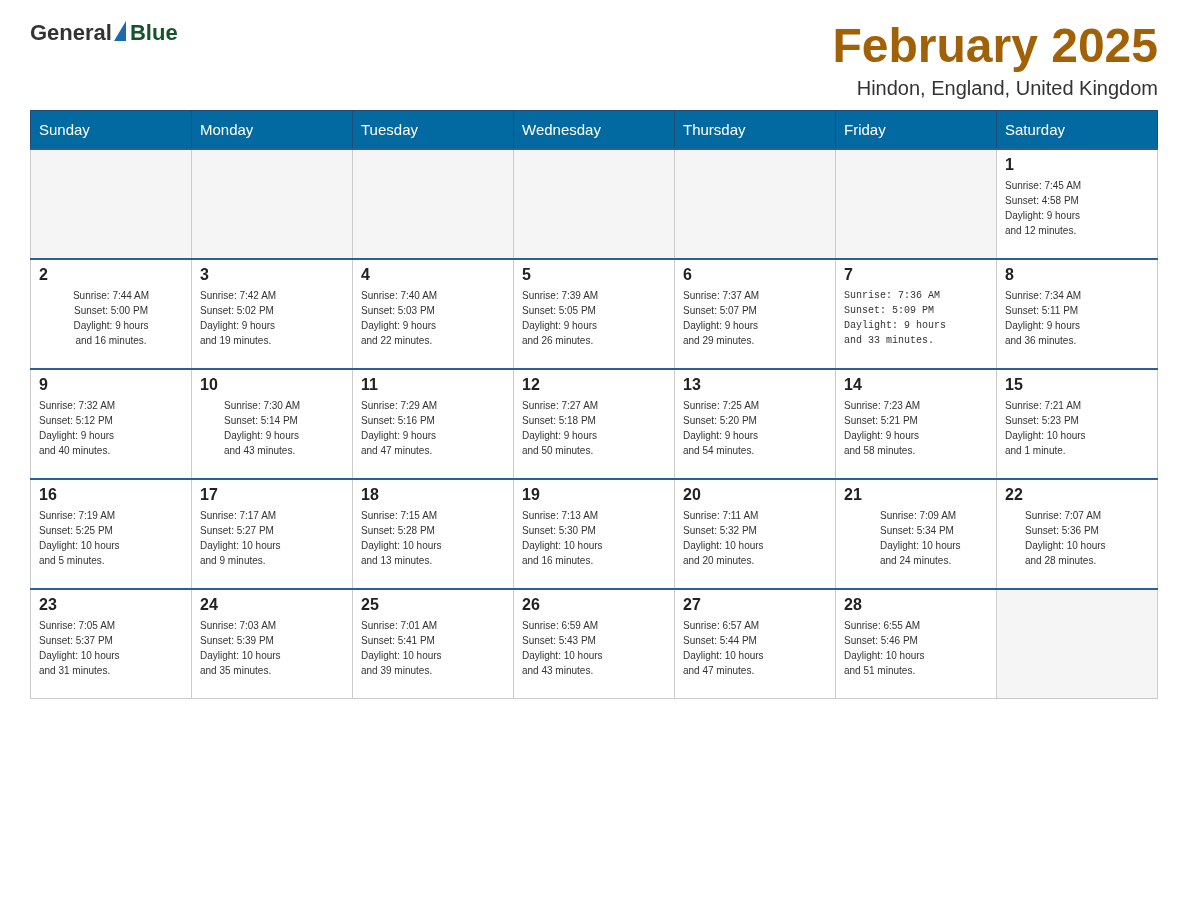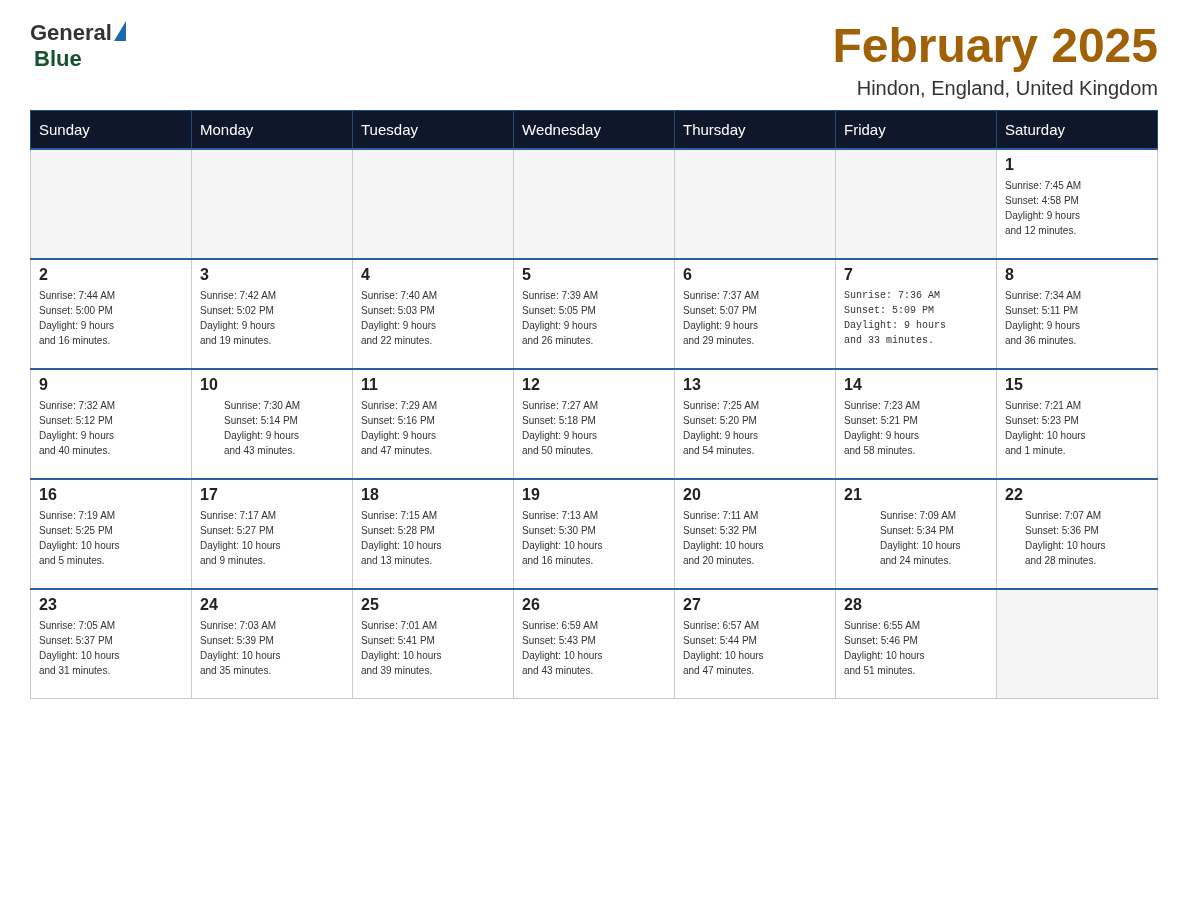--- a/index.html
+++ b/index.html
@@ -11,21 +11,21 @@
       min-height: 918px;
     }
     .header {
       display: flex;
       justify-content: space-between;
       align-items: flex-start;
       margin-bottom: 10px;
     }
     .logo {
       display: flex;
-      flex-direction: column;
+      flex-direction: row;
       align-items: flex-start;
     }
     .logo-top {
       display: flex;
       align-items: center;
     }
     .logo-text-general {
       font-size: 22px;
       font-weight: bold;
       color: #333;
@@ -57,21 +57,21 @@
       font-size: 20px;
       color: #333;
       margin-top: 4px;
     }
     table {
       width: 100%;
       border-collapse: collapse;
       table-layout: fixed;
     }
     th {
-      background-color: #0f172a;
+      background-color: #0369a1;
       color: #fff;
       padding: 10px 8px;
       font-size: 15px;
       font-weight: normal;
       text-align: left;
       border: 1px solid #1e4d7a;
     }
     td {
       vertical-align: top;
       padding: 6px 8px;
@@ -141,21 +141,21 @@
           <span class="day-number">1</span>
           <div class="day-info" style="white-space: pre-line;">Sunrise: 7:45 AM
 Sunset: 4:58 PM
 Daylight: 9 hours
 and 12 minutes.</div>
         </td>
       </tr>
       <tr class="week-row">
         <td>
           <span class="day-number">2</span>
-          <div class="day-info" style="white-space: pre-line;">Sunrise: 7:44 AM
+          <div class="day-info" style="white-space: pre-line; text-align: center;">Sunrise: 7:44 AM
 Sunset: 5:00 PM
 Daylight: 9 hours
 and 16 minutes.</div>
         </td>
         <td>
           <span class="day-number">3</span>
           <div class="day-info" style="white-space: pre-line;">Sunrise: 7:42 AM
 Sunset: 5:02 PM
 Daylight: 9 hours
 and 19 minutes.</div>

